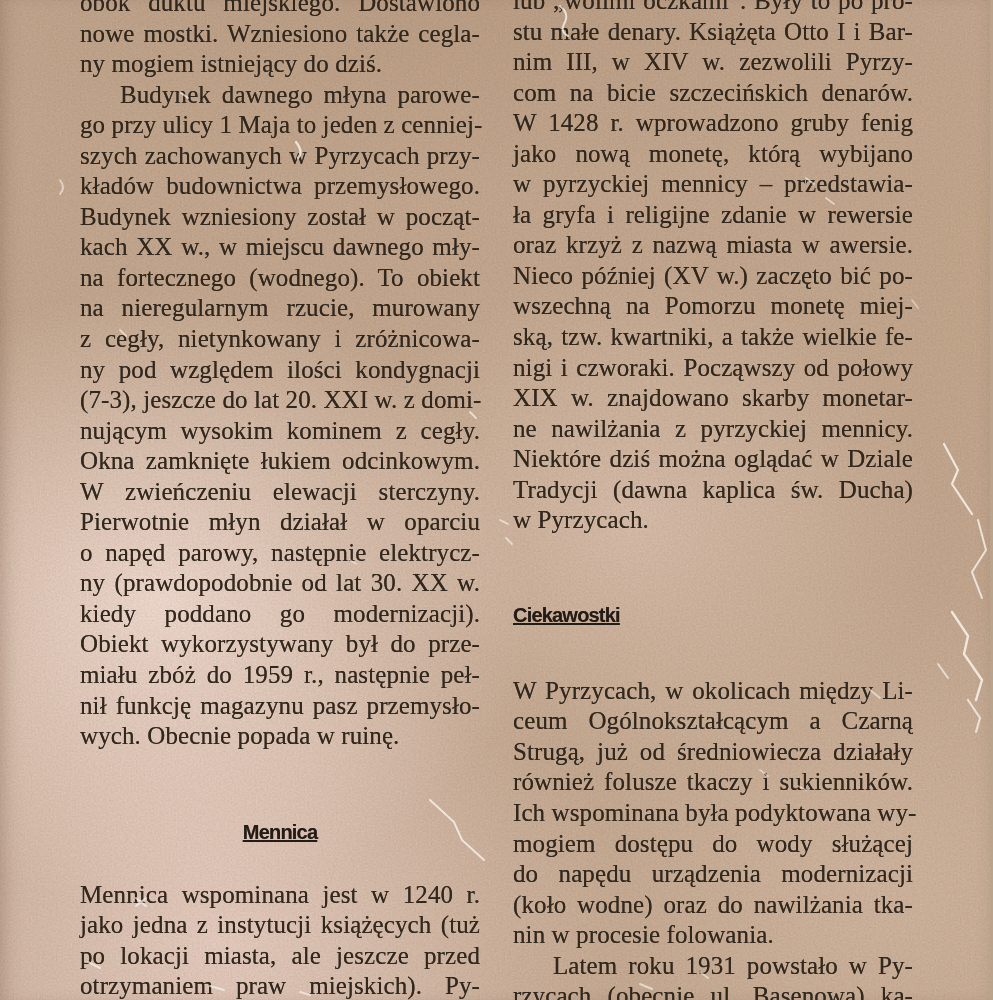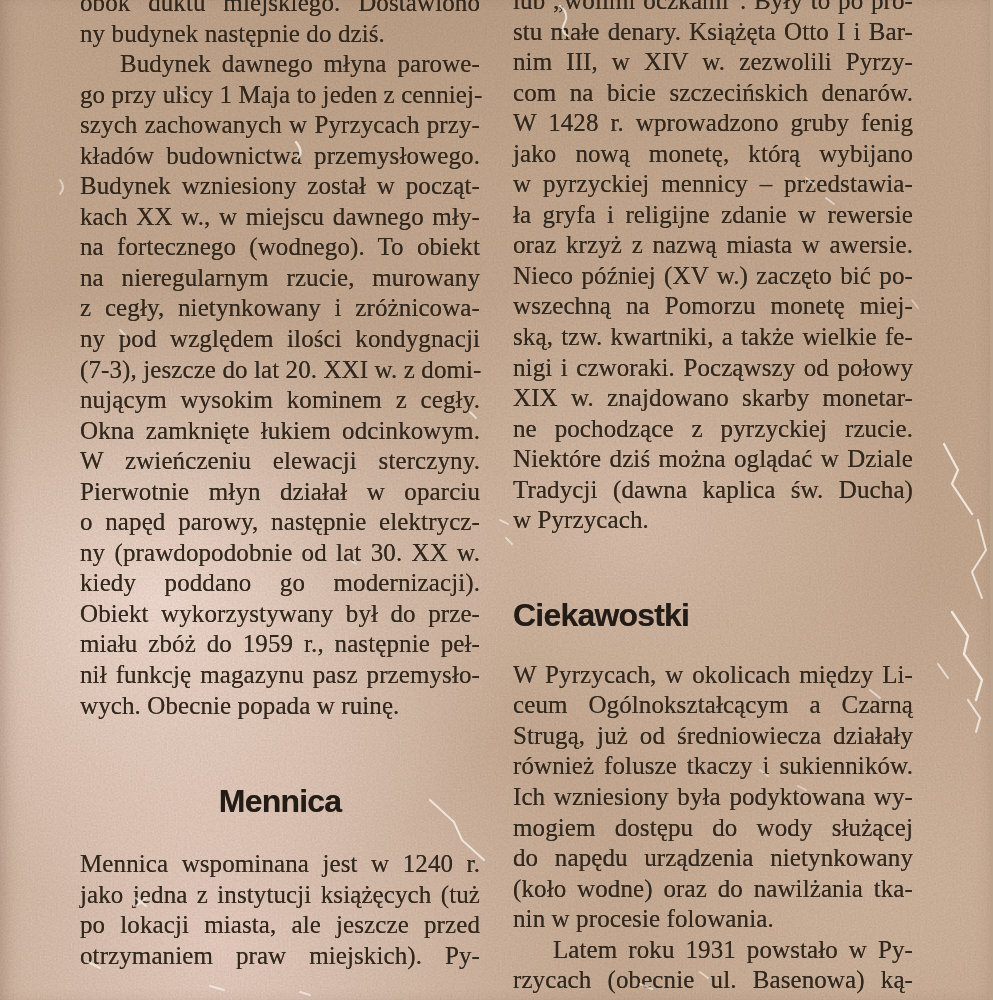--- a/index.html
+++ b/index.html
@@ -25,38 +25,40 @@
   .line{
     font-size:25px;line-height:30.55px;height:30.55px;white-space:nowrap;
     text-align:justify;text-align-last:justify;
     text-shadow:0 0 .5px rgba(51,41,31,.75);
     letter-spacing:.1px;
   }
   .line.last{text-align-last:left;}
   .line.indent{text-indent:40px;}
   .heading{
     font-family:"Liberation Sans","DejaVu Sans",sans-serif;
-    font-weight:bold;font-size:32px;line-height:40px;height:40px;
+    font-weight:bold;font-size:20px;line-height:40px;height:40px;
     letter-spacing:-.8px;color:#241d17;
     text-shadow:0 0 .5px rgba(36,29,23,.6);
+    text-decoration:underline;
   }
   .col-left .heading{margin-top:60px;text-align:center;}
   .col-left .para-after-heading{margin-top:28px;}
   .col-right .heading{margin-top:59px;}
-  .col-right .para-after-heading{margin-top:25px;}
+  .col-right .para-after-heading{margin-top:41px;}
 </style>
 </head>
 <body>
 
 <div class="page">
 
   <div class="col col-left" id="col-left">
       <div class="paragraph">
         <div class="line">obok duktu miejskiego. Dostawiono</div>
-        <div class="line last">ny budynek następnie do dziś.</div>
+        <div class="line">nowe mostki. Wzniesiono także cegla-</div>
+        <div class="line last">ny mogiem istniejący do dziś.</div>
       </div>
       <div class="paragraph">
         <div class="line indent">Budynek dawnego młyna parowe-</div>
         <div class="line">go przy ulicy 1 Maja to jeden z cenniej-</div>
         <div class="line">szych zachowanych w Pyrzycach przy-</div>
         <div class="line">kładów budownictwa przemysłowego.</div>
         <div class="line">Budynek wzniesiony został w począt-</div>
         <div class="line">kach XX w., w miejscu dawnego mły-</div>
         <div class="line">na fortecznego (wodnego). To obiekt</div>
         <div class="line">na nieregularnym rzucie, murowany</div>
@@ -92,34 +94,34 @@
         <div class="line">W 1428 r. wprowadzono gruby fenig</div>
         <div class="line">jako nową monetę, którą wybijano</div>
         <div class="line">w pyrzyckiej mennicy – przedstawia-</div>
         <div class="line">ła gryfa i religijne zdanie w rewersie</div>
         <div class="line">oraz krzyż z nazwą miasta w awersie.</div>
         <div class="line">Nieco później (XV w.) zaczęto bić po-</div>
         <div class="line">wszechną na Pomorzu monetę miej-</div>
         <div class="line">ską, tzw. kwartniki, a także wielkie fe-</div>
         <div class="line">nigi i czworaki. Począwszy od połowy</div>
         <div class="line">XIX w. znajdowano skarby monetar-</div>
-        <div class="line">ne pochodzące z pyrzyckiej rzucie.</div>
+        <div class="line">ne nawilżania z pyrzyckiej mennicy.</div>
         <div class="line">Niektóre dziś można oglądać w Dziale</div>
         <div class="line">Tradycji (dawna kaplica św. Ducha)</div>
         <div class="line last">w Pyrzycach.</div>
       </div>
       <div class="heading">Ciekawostki</div>
       <div class="paragraph para-after-heading">
         <div class="line">W Pyrzycach, w okolicach między Li-</div>
         <div class="line">ceum Ogólnokształcącym a Czarną</div>
         <div class="line">Strugą, już od średniowiecza działały</div>
         <div class="line">również folusze tkaczy i sukienników.</div>
-        <div class="line">Ich wzniesiony była podyktowana wy-</div>
+        <div class="line">Ich wspominana była podyktowana wy-</div>
         <div class="line">mogiem dostępu do wody służącej</div>
-        <div class="line">do napędu urządzenia nietynkowany</div>
+        <div class="line">do napędu urządzenia modernizacji</div>
         <div class="line">(koło wodne) oraz do nawilżania tka-</div>
         <div class="line last">nin w procesie folowania.</div>
       </div>
       <div class="paragraph">
         <div class="line indent">Latem roku 1931 powstało w Py-</div>
         <div class="line">rzycach (obecnie ul. Basenowa) ką-</div>
       </div>
     </div>
 
   <svg class="texture" width="993" height="1000" viewBox="0 0 993 1000" aria-hidden="true">

